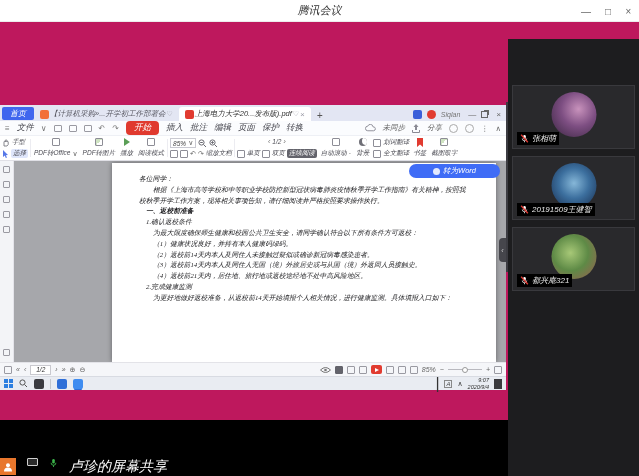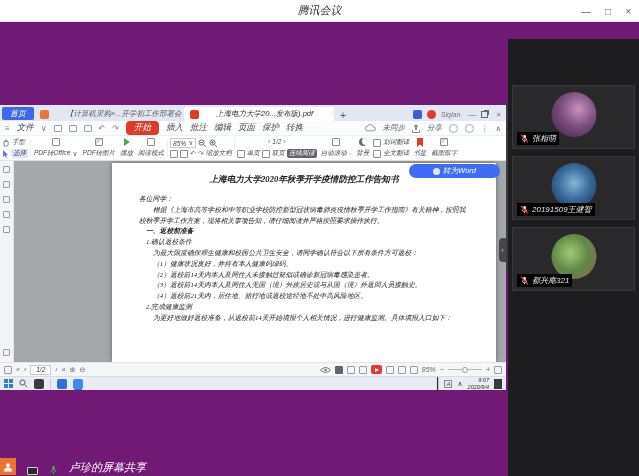--- a/index.html
+++ b/index.html
@@ -8,30 +8,30 @@
   .app { position:relative; width:639px; height:476px; background:#000;font-style:italic; }
 
   
   .titlebar { position:absolute; top:0; left:0; width:639px; height:22px; background:#ffffff;
     display:flex; align-items:center; justify-content:center; font-size:11px; color:#333;
     border-bottom:1px solid #ececec; z-index:50; }
   .tm-controls { position:absolute; right:8px; top:0; height:22px; display:flex; align-items:center; gap:14px;
     font-size:10px; color:#666; }
   .tm-controls span { cursor:default; }
 
-  .stage { position:absolute; top:22px; left:0; width:639px; height:454px; background:#701a75; }
+  .stage { position:absolute; top:22px; left:0; width:639px; height:398px; background:#be185d; }
 
   
   .desktop { position:absolute; left:0; top:83px; width:506px; height:285px; background:#fff; }
 
   
   .tabbar { height:16px; background:#e3e6f3; display:flex; align-items:flex-end; padding:0 2px; }
   .home-btn { height:13px; margin-bottom:1px; background:#4066ee; color:#fff; font-size:8px; border-radius:2px;
     display:flex; align-items:center; padding:0 8px; }
-  .tab { height:14px; display:flex; align-items:center; gap:17px; padding:0 6px; font-size:7.5px; color:#5a5a64;
+  .tab { height:14px; display:flex; align-items:center; gap:1px; padding:0 6px; font-size:7.5px; color:#5a5a64;
     white-space:nowrap; overflow:hidden; max-width:150px; }
   .tab.active { background:#fff; border-radius:3px 3px 0 0; color:#333; }
   .ficon { width:9px; height:9px; border-radius:2px; flex:0 0 auto; }
   .ficon.ppt { background:#f2703a; }
   .ficon.pdf { background:#e13b30; }
   .tab .fav { color:#9a9aa6; font-size:7px; } .tab .cls { color:#9a9aa6; font-size:8px; }
   .newtab { font-size:10px; color:#555; padding:0 6px; }
   .tabbar-right { margin-left:auto; display:flex; align-items:center; gap:5px; padding:0 3px 2px 0; }
   .acct-avatar { width:9px; height:9px; border-radius:2px; background:#3b5fd9; }
   .wps-logo { width:9px; height:9px; border-radius:50%; background:#e13b30; }
@@ -120,22 +120,22 @@
   .avatar { position:absolute; left:50%; top:6px; transform:translateX(-50%); width:45px; height:45px; border-radius:50%; }
   .av0 { background:radial-gradient(circle at 60% 38%, #c892bc 0%, #7d4e82 45%, #37243e 100%); }
   .av1 { background:radial-gradient(circle at 50% 45%, #86b7d8 0%, #3c6f9e 45%, #16294a 100%); }
   .av2 { background:radial-gradient(circle at 50% 48%, #f8e964 0%, #f2d430 50%, #ececec 82%, #ffffff 100%); }
   .av3 { background:radial-gradient(circle at 42% 42%, #a7c877 0%, #5e8a46 48%, #8a6a4e 85%, #6f5138 100%); }
   .av4 { background:radial-gradient(circle at 55% 40%, #d2d2d2 0%, #8d8d8d 45%, #3a3a3a 100%); }
   .name-chip { position:absolute; left:4px; bottom:3px; background:#000; color:#e6e6e6; font-size:8px;
     padding:1px 3px; display:flex; align-items:center; gap:3px; max-width:112px; white-space:nowrap; overflow:hidden; }
 
   
-  .share-overlay { position:absolute; left:0; top:436px; height:17px; display:flex; align-items:flex-end; gap:11px;
-    color:#fff; font-size:11px; }
+  .share-overlay { position:absolute; left:0; top:436px; height:17px; display:flex; align-items:flex-start; gap:11px;
+    color:#fff; font-size:14px; }
   .share-person { width:16px; height:17px; background:#e8762c; display:flex; align-items:center; justify-content:center; }
   .share-monitor { width:11px; height:8px; border:1px solid #cfcfcf; background:#2a2a2a; border-radius:1px; }
 </style>
 </head>
 <body>
 
 <div class="app">
 
   <div class="titlebar">
     <span>腾讯会议</span>
@@ -323,21 +323,20 @@
         <div class="lside">
           <span class="sic"></span>
           <span class="sic"></span>
           <span class="sic"></span>
           <span class="sic"></span>
           <span class="sic"></span>
           <span class="sic bottom"></span>
         </div>
         <div class="docarea">
           <div class="page">
-            <div class="doc-title">上海电力大学2020年秋季开学疫情防控工作告知书</div>
             <p>各位同学：</p>
             <p class="p-indent">根据《上海市高等学校和中等职业学校防控新型冠状病毒肺炎疫情秋季开学工作指南》有关精神，按照我校秋季开学工作方案，现将相关事项告知，请仔细阅读并严格按照要求操作执行。</p>
             <p class="p-bold">一、返校前准备</p>
             <p class="p-sub">1.确认返校条件</p>
             <p class="p-indent">为最大限度确保师生健康和校园公共卫生安全，请同学确认符合以下所有条件方可返校：</p>
             <p class="p-item">（1）健康状况良好，并持有本人健康码绿码。</p>
             <p class="p-item">（2）返校前14天内本人及同住人未接触过疑似或确诊新冠病毒感染患者。</p>
             <p class="p-item">（3）返校前14天内本人及同住人无国（境）外旅居史或与从国（境）外返回人员接触史。</p>
             <p class="p-item">（4）返校前21天内，居住地、旅行地或返校途经地不处中高风险地区。</p>
             <p class="p-sub">2.完成健康监测</p>

